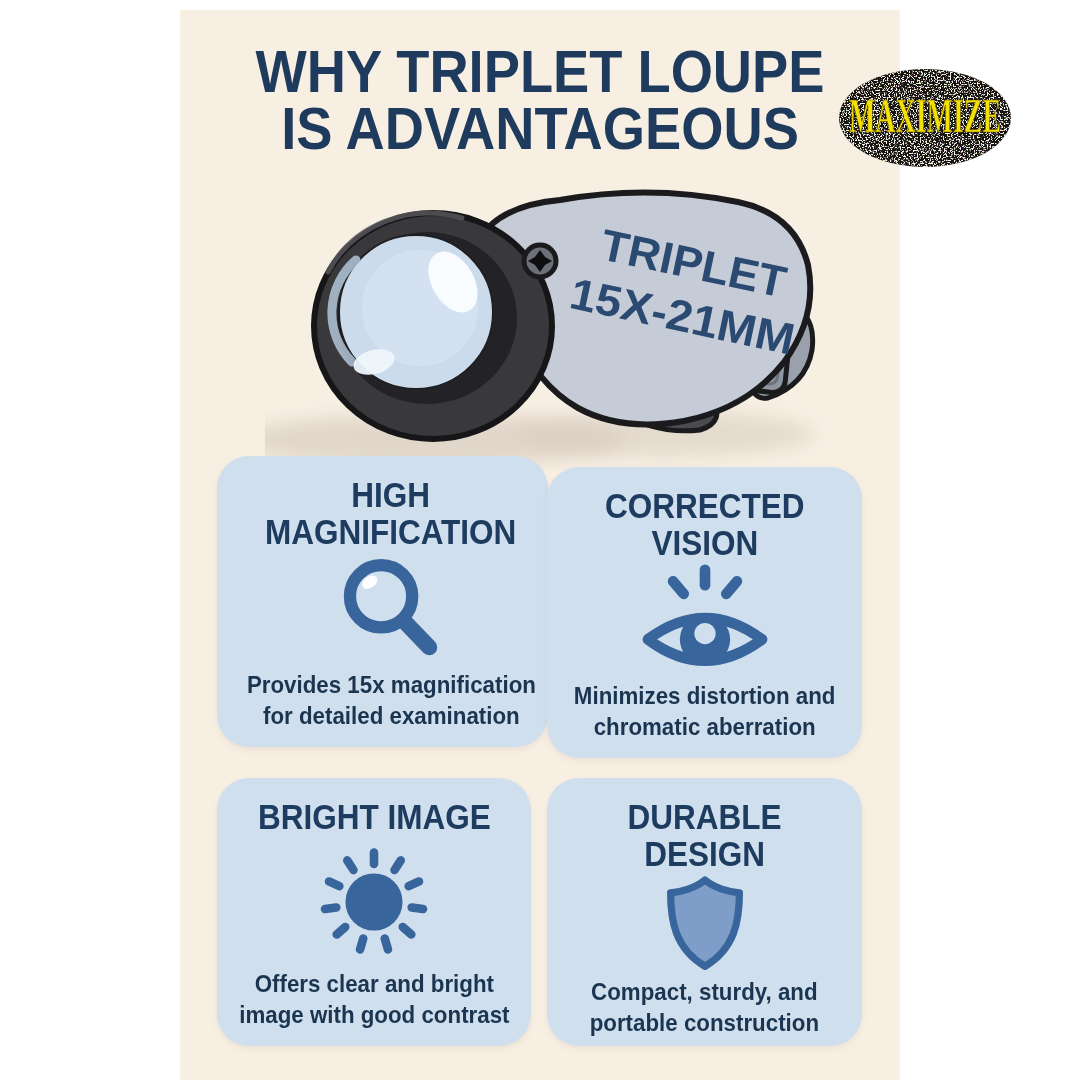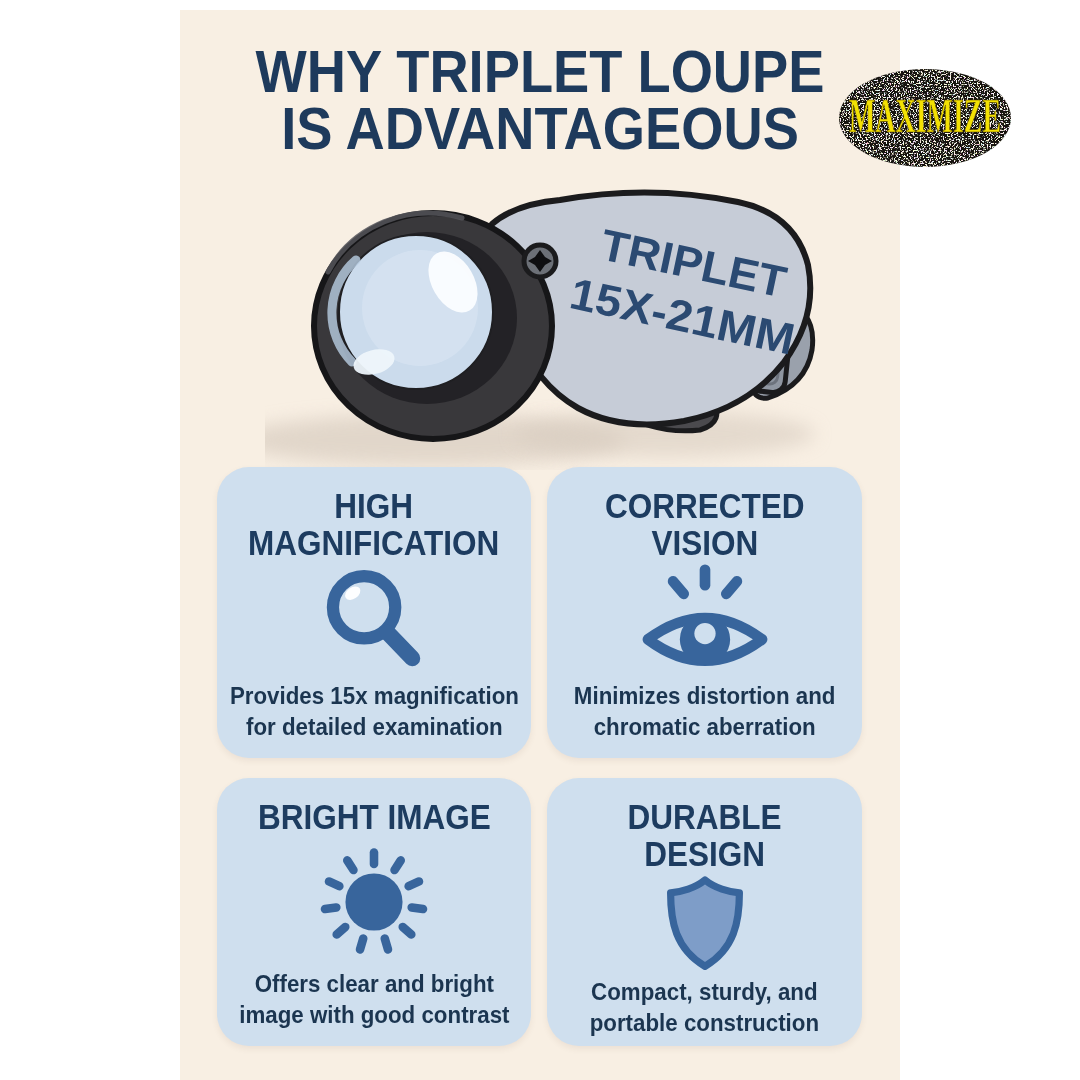--- a/index.html
+++ b/index.html
@@ -36,21 +36,21 @@
     transform:scaleX(0.92);transform-origin:center top;
     letter-spacing:0px;
   }
   .logo-svg{position:absolute;left:656px;top:56px;width:178px;height:104px;}
   .loupe-svg{position:absolute;left:85px;top:168px;width:585px;height:292px;}
   .card{
     position:absolute;background:var(--card-bg);border-radius:32px;
     display:flex;flex-direction:column;align-items:center;
     box-shadow:0 3px 6px rgba(90,70,50,0.08);
   }
-  .card1{left:37px;top:457px;width:314px;height:291px;}
+  .card1{left:37px;top:446px;width:314px;height:291px;padding-left:17px;}
   .card2{left:367px;top:457px;width:315px;height:291px;}
   .card3{left:37px;top:768px;width:314px;height:268px;}
   .card4{left:367px;top:768px;width:315px;height:268px;}
   .card-heading{
     margin-top:20px;font-size:35px;line-height:37px;font-weight:bold;
     color:var(--heading-navy);text-align:center;
     transform:scaleX(0.9);transform-origin:center top;
   }
   .icon-wrap{flex:1;display:flex;align-items:center;justify-content:center;}
   .card-body{

